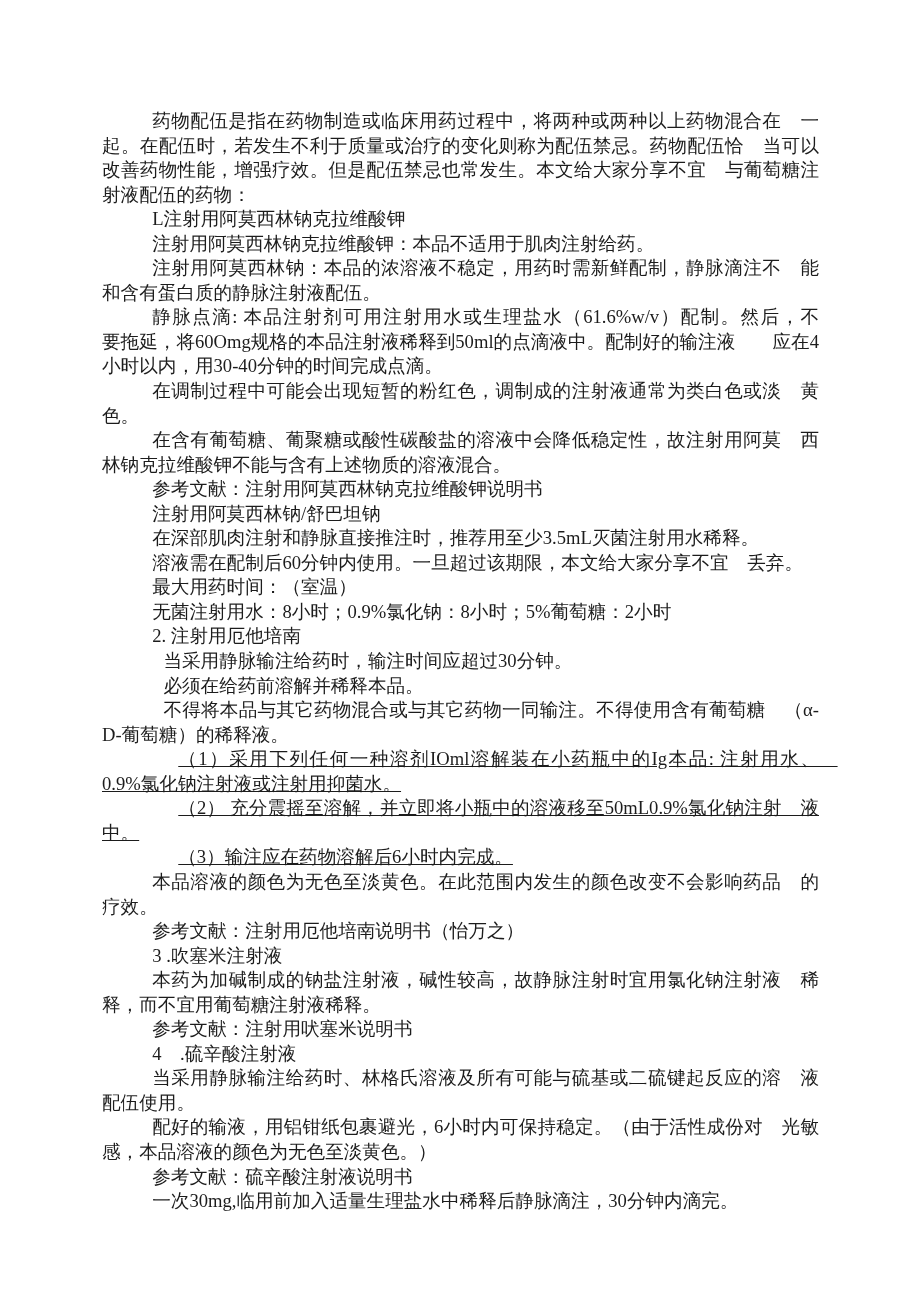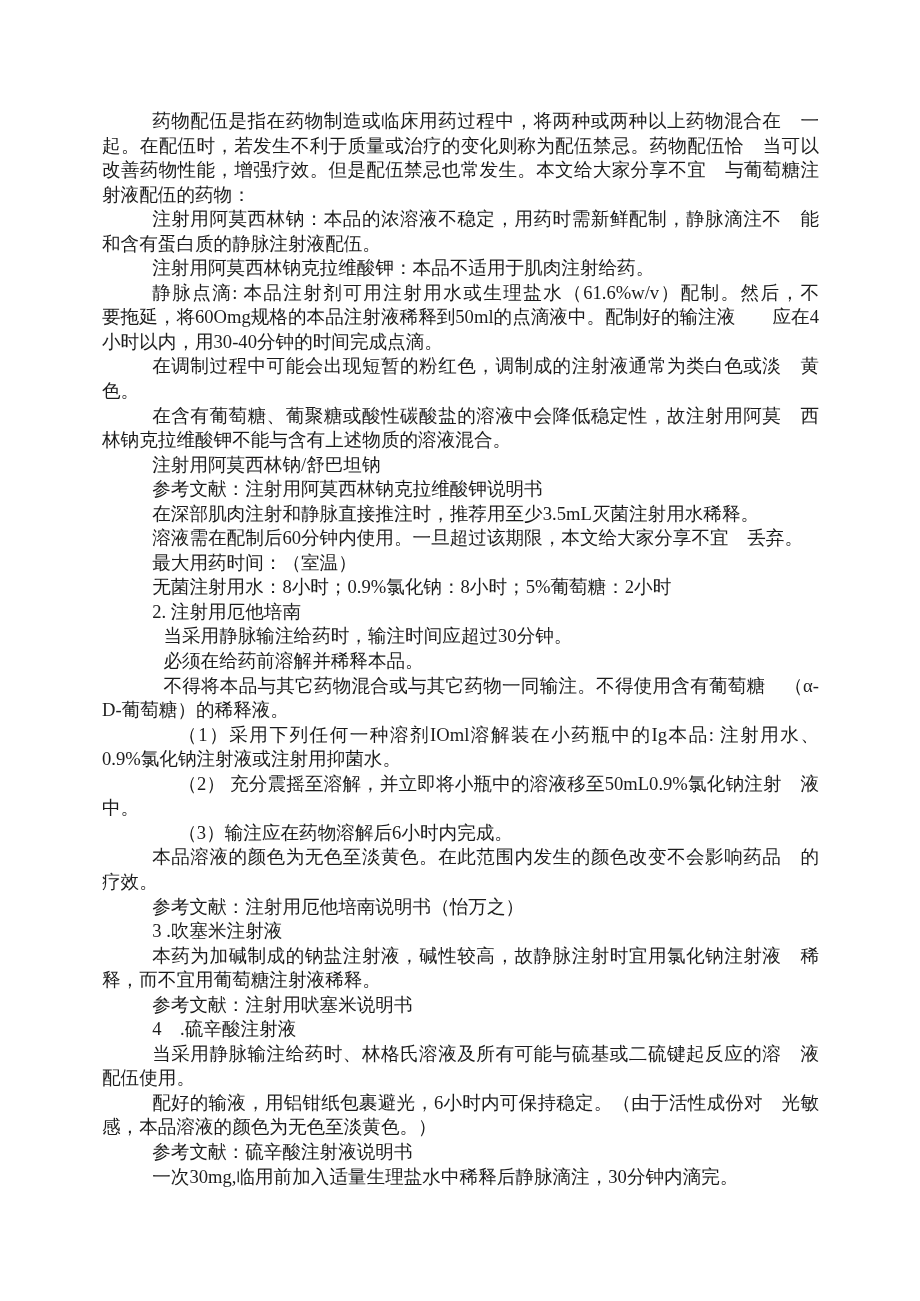--- a/index.html
+++ b/index.html
@@ -22,35 +22,36 @@
     font-size: 18.6px;
     line-height: 24.55px;
     text-align: justify;
   }
   .para {
     margin: 0;
     padding: 0;
     text-indent: 2.7em;
   }
   .para.mid  { text-indent: 3.3em; }
-  .para.deep { text-indent: 4.1em; }
+  .para.deep { text-indent: 4.1em; text-decoration: underline; }
 </style>
 </head>
 <body>
 
 <div class="page">
   <div class="doc">
       <p class="para normal">药物配伍是指在药物制造或临床用药过程中，将两种或两种以上药物混合在　一起。在配伍时，若发生不利于质量或治疗的变化则称为配伍禁忌。药物配伍恰　当可以改善药物性能，增强疗效。但是配伍禁忌也常发生。本文给大家分享不宜　与葡萄糖注射液配伍的药物：</p>
+      <p class="para normal">L注射用阿莫西林钠克拉维酸钾</p>
+      <p class="para normal">注射用阿莫西林钠克拉维酸钾：本品不适用于肌肉注射给药。</p>
       <p class="para normal">注射用阿莫西林钠：本品的浓溶液不稳定，用药时需新鲜配制，静脉滴注不　能和含有蛋白质的静脉注射液配伍。</p>
-      <p class="para normal">注射用阿莫西林钠克拉维酸钾：本品不适用于肌肉注射给药。</p>
       <p class="para normal">静脉点滴: 本品注射剂可用注射用水或生理盐水（61.6%w/v）配制。然后，不　　要拖延，将60Omg规格的本品注射液稀释到50ml的点滴液中。配制好的输注液　　应在4小时以内，用30-40分钟的时间完成点滴。</p>
       <p class="para normal">在调制过程中可能会出现短暂的粉红色，调制成的注射液通常为类白色或淡　黄色。</p>
       <p class="para normal">在含有葡萄糖、葡聚糖或酸性碳酸盐的溶液中会降低稳定性，故注射用阿莫　西林钠克拉维酸钾不能与含有上述物质的溶液混合。</p>
+      <p class="para normal">参考文献：注射用阿莫西林钠克拉维酸钾说明书</p>
       <p class="para normal">注射用阿莫西林钠/舒巴坦钠</p>
-      <p class="para normal">参考文献：注射用阿莫西林钠克拉维酸钾说明书</p>
       <p class="para normal">在深部肌肉注射和静脉直接推注时，推荐用至少3.5mL灭菌注射用水稀释。</p>
       <p class="para normal">溶液需在配制后60分钟内使用。一旦超过该期限，本文给大家分享不宜　丢弃。</p>
       <p class="para normal">最大用药时间：（室温）</p>
       <p class="para normal">无菌注射用水：8小时；0.9%氯化钠：8小时；5%葡萄糖：2小时</p>
       <p class="para normal">2. 注射用厄他培南</p>
       <p class="para mid">当采用静脉输注给药时，输注时间应超过30分钟。</p>
       <p class="para mid">必须在给药前溶解并稀释本品。</p>
       <p class="para mid">不得将本品与其它药物混合或与其它药物一同输注。不得使用含有葡萄糖　（α-D-葡萄糖）的稀释液。</p>
       <p class="para deep">（1）采用下列任何一种溶剂IOml溶解装在小药瓶中的Ig本品: 注射用水、　0.9%氯化钠注射液或注射用抑菌水。</p>
       <p class="para deep">（2） 充分震摇至溶解，并立即将小瓶中的溶液移至50mL0.9%氯化钠注射　液中。</p>

